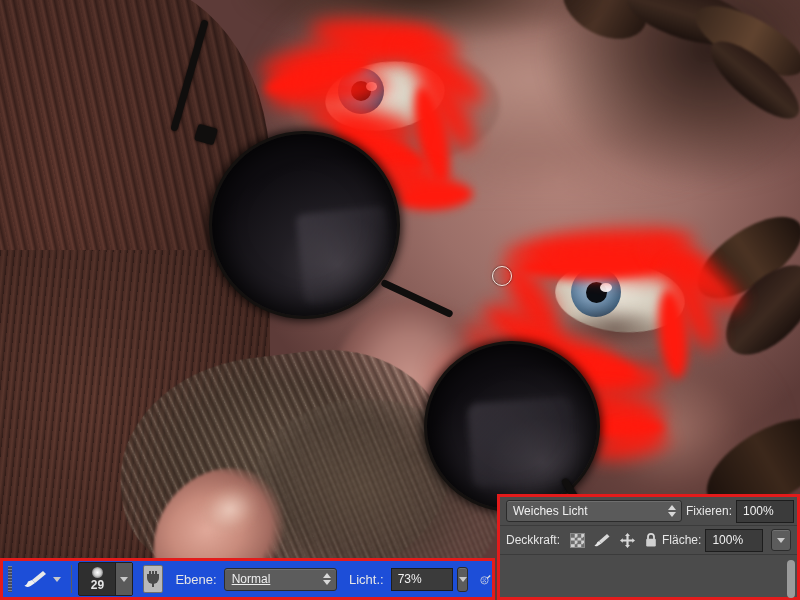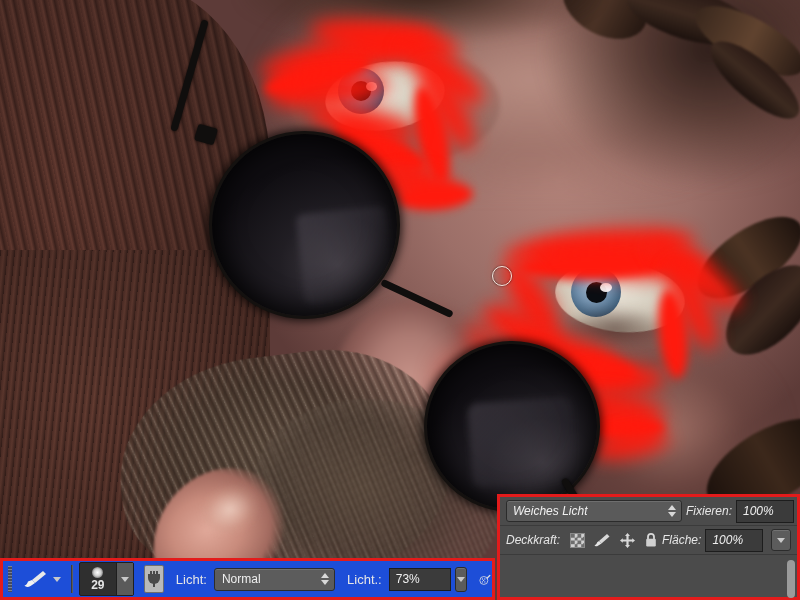--- a/index.html
+++ b/index.html
@@ -270,21 +270,21 @@
     width: 26px; height: 26px; margin-left: 12px;
   }
 
   
   #layers-panel {
     position: absolute;
     left: 497px; top: 494px; width: 303px; height: 106px;
     border: 3px solid #e31b1b;
     box-sizing: border-box;
     background: #4b4b4b;
-    display: flex; flex-direction: column; font-style: italic;
+    display: flex; flex-direction: column;
   }
   .panel-row {
     display: flex; align-items: center;
     height: 28px;
     padding: 0 6px;
     gap: 4px;
   }
   .panel-row.r1 { border-bottom: 1px solid #3b3b3b; }
   .panel-row.r2 { border-bottom: 1px solid #3b3b3b; }
   .blend-combo {
@@ -475,22 +475,22 @@
     <div class="tablet-btn">
       <svg width="18" height="18" viewBox="0 0 18 18">
         <path d="M3 4 h12 v4 a6 6 0 0 1 -12 0 z" fill="#4a4a4a"></path>
         <rect x="5" y="1" width="2" height="4" fill="#4a4a4a"></rect>
         <rect x="8" y="1" width="2" height="4" fill="#4a4a4a"></rect>
         <rect x="11" y="1" width="2" height="4" fill="#4a4a4a"></rect>
         <rect x="8" y="11" width="2" height="6" fill="#4a4a4a"></rect>
       </svg>
     </div>
 
-    <span class="lbl">Licht:</span>
-    <div class="combo" style="width:190px;">
+    <span class="lbl">Ebene:</span>
+    <div class="combo" style="width:190px;text-decoration:underline;">
       <span>Normal</span>
       <div class="spin">
         <div class="tri-up"></div>
           <div class="tri-dn"></div>
       </div>
     </div>
 
     <span class="lbl">Licht.:</span>
     <div class="numfield">
       <span>73%</span>

